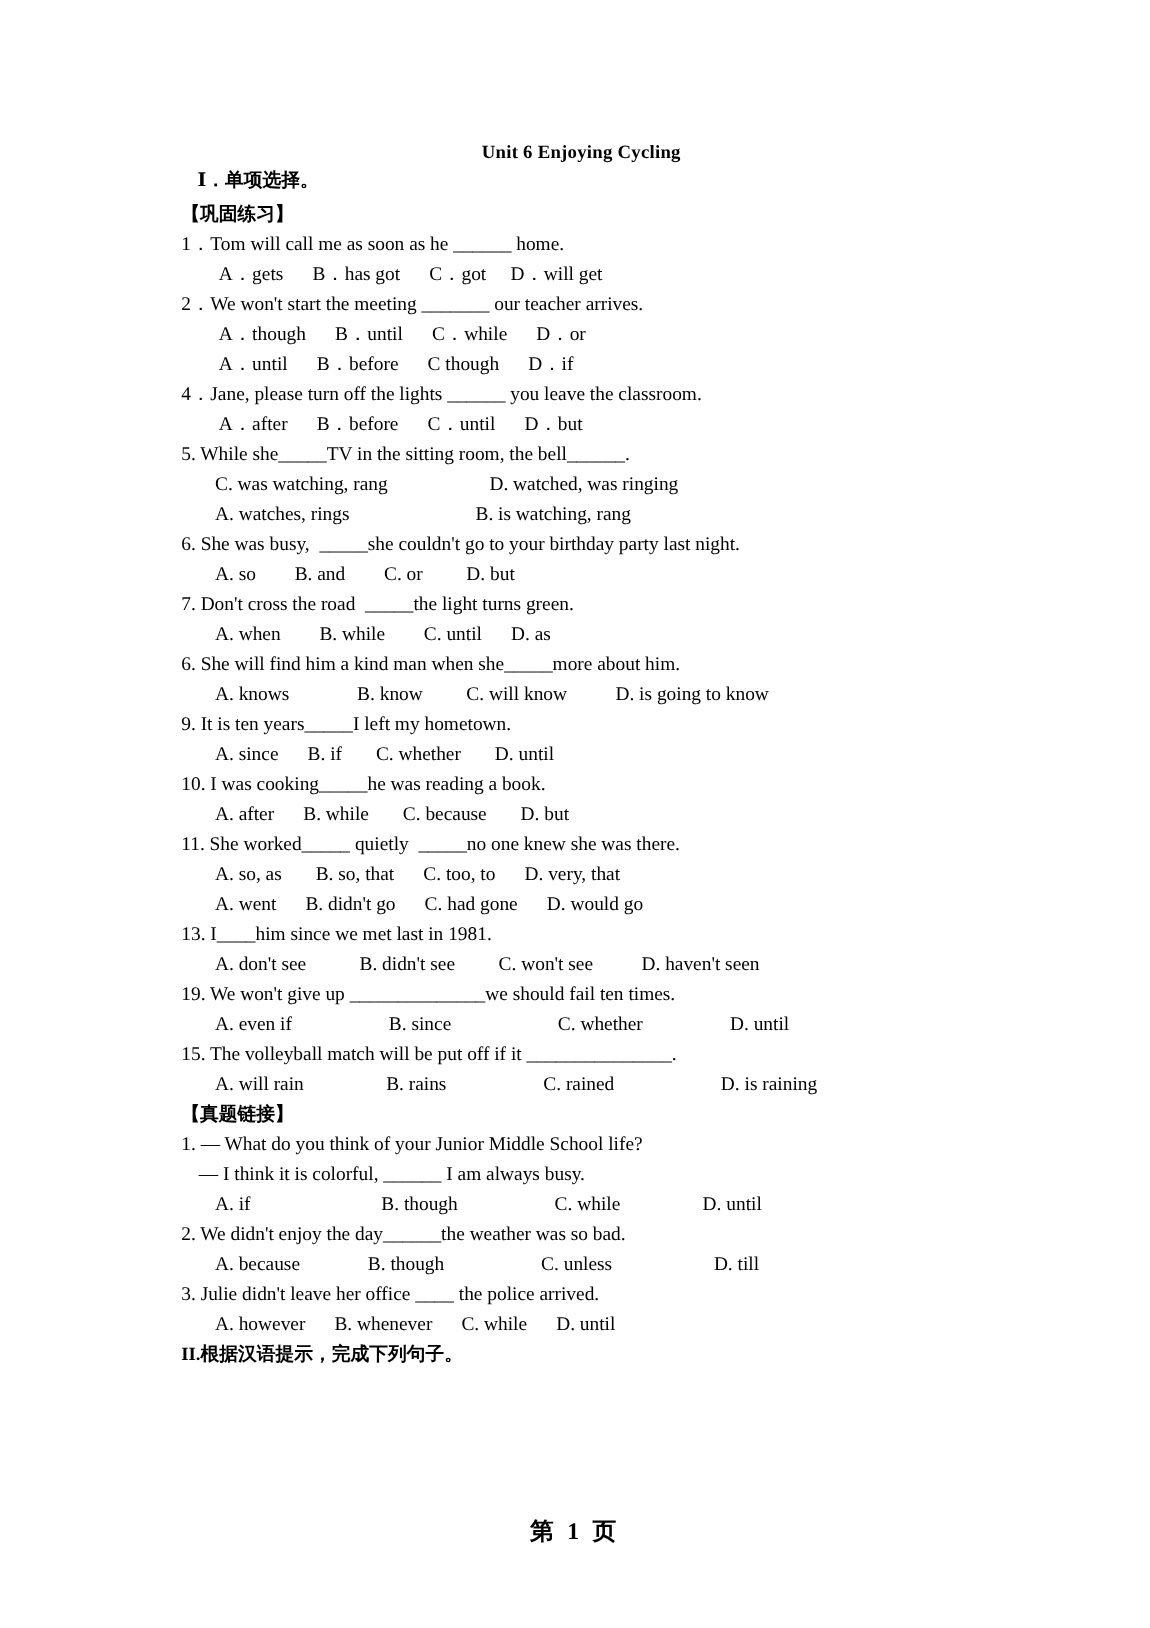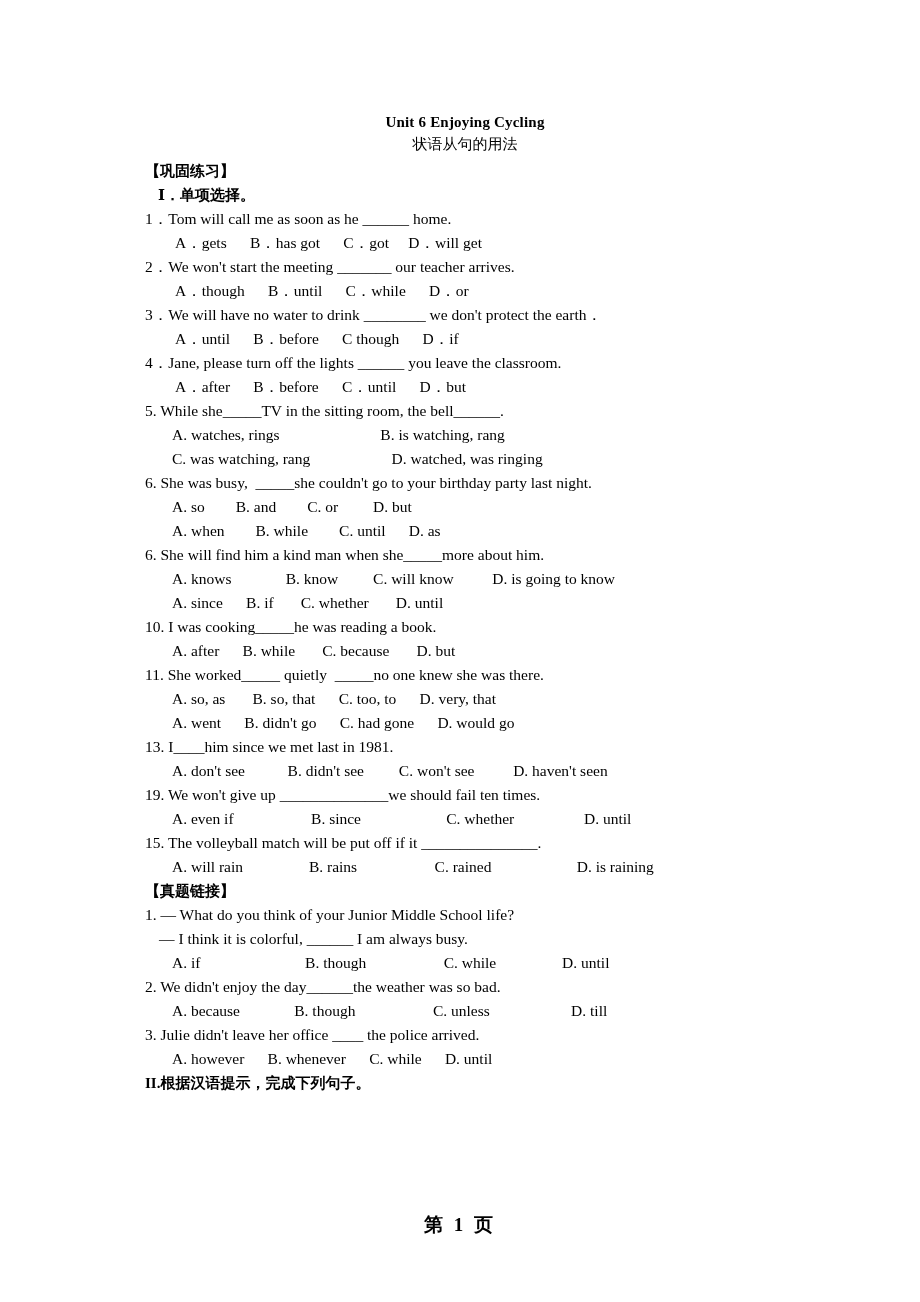--- a/index.html
+++ b/index.html
@@ -89,49 +89,49 @@
   }
 </style>
 </head>
 <body>
 
 <div class="page">
 
   <div class="content">
 
     <div class="doc-title">Unit 6 Enjoying Cycling</div>
-    <div class="doc-subtitle">状语从句的用法</div>
 
+    <div class="section-head sub tight">Ⅰ．单项选择。</div>
     <div class="section-head">【巩固练习】</div>
-    <div class="section-head sub tight">Ⅰ．单项选择。</div>
 
     <div class="q">1．Tom will call me as soon as he ______ home.</div>
     <div class="opt">A．gets      B．has got      C．got     D．will get</div>
 
     <div class="q">2．We won't start the meeting _______ our teacher arrives.</div>
     <div class="opt">A．though      B．until      C．while      D．or</div>
 
-    <div class="q">3．We will have no water to drink ________ we don't protect the earth．</div>
     <div class="opt">A．until      B．before      C though      D．if</div>
 
     <div class="q">4．Jane, please turn off the lights ______ you leave the classroom.</div>
     <div class="opt">A．after      B．before      C．until      D．but</div>
 
     <div class="q">5. While she_____TV in the sitting room, the bell______.</div>
+    <div class="opt wide">C. was watching, rang                     D. watched, was ringing</div>
     <div class="opt wide">A. watches, rings                          B. is watching, rang</div>
-    <div class="opt wide">C. was watching, rang                     D. watched, was ringing</div>
 
     <div class="q">6. She was busy,  _____she couldn't go to your birthday party last night.</div>
     <div class="opt wide">A. so        B. and        C. or         D. but</div>
 
+    <div class="q">7. Don't cross the road  _____the light turns green.</div>
     <div class="opt wide">A. when        B. while        C. until      D. as</div>
 
     <div class="q">6. She will find him a kind man when she_____more about him.</div>
     <div class="opt wide">A. knows              B. know         C. will know          D. is going to know</div>
 
+    <div class="q">9. It is ten years_____I left my hometown.</div>
     <div class="opt wide">A. since      B. if       C. whether       D. until</div>
 
     <div class="q">10. I was cooking_____he was reading a book.</div>
     <div class="opt wide">A. after      B. while       C. because       D. but</div>
 
     <div class="q">11. She worked_____ quietly  _____no one knew she was there.</div>
     <div class="opt wide">A. so, as       B. so, that      C. too, to      D. very, that</div>
 
     <div class="opt wide">A. went      B. didn't go      C. had gone      D. would go</div>
 

